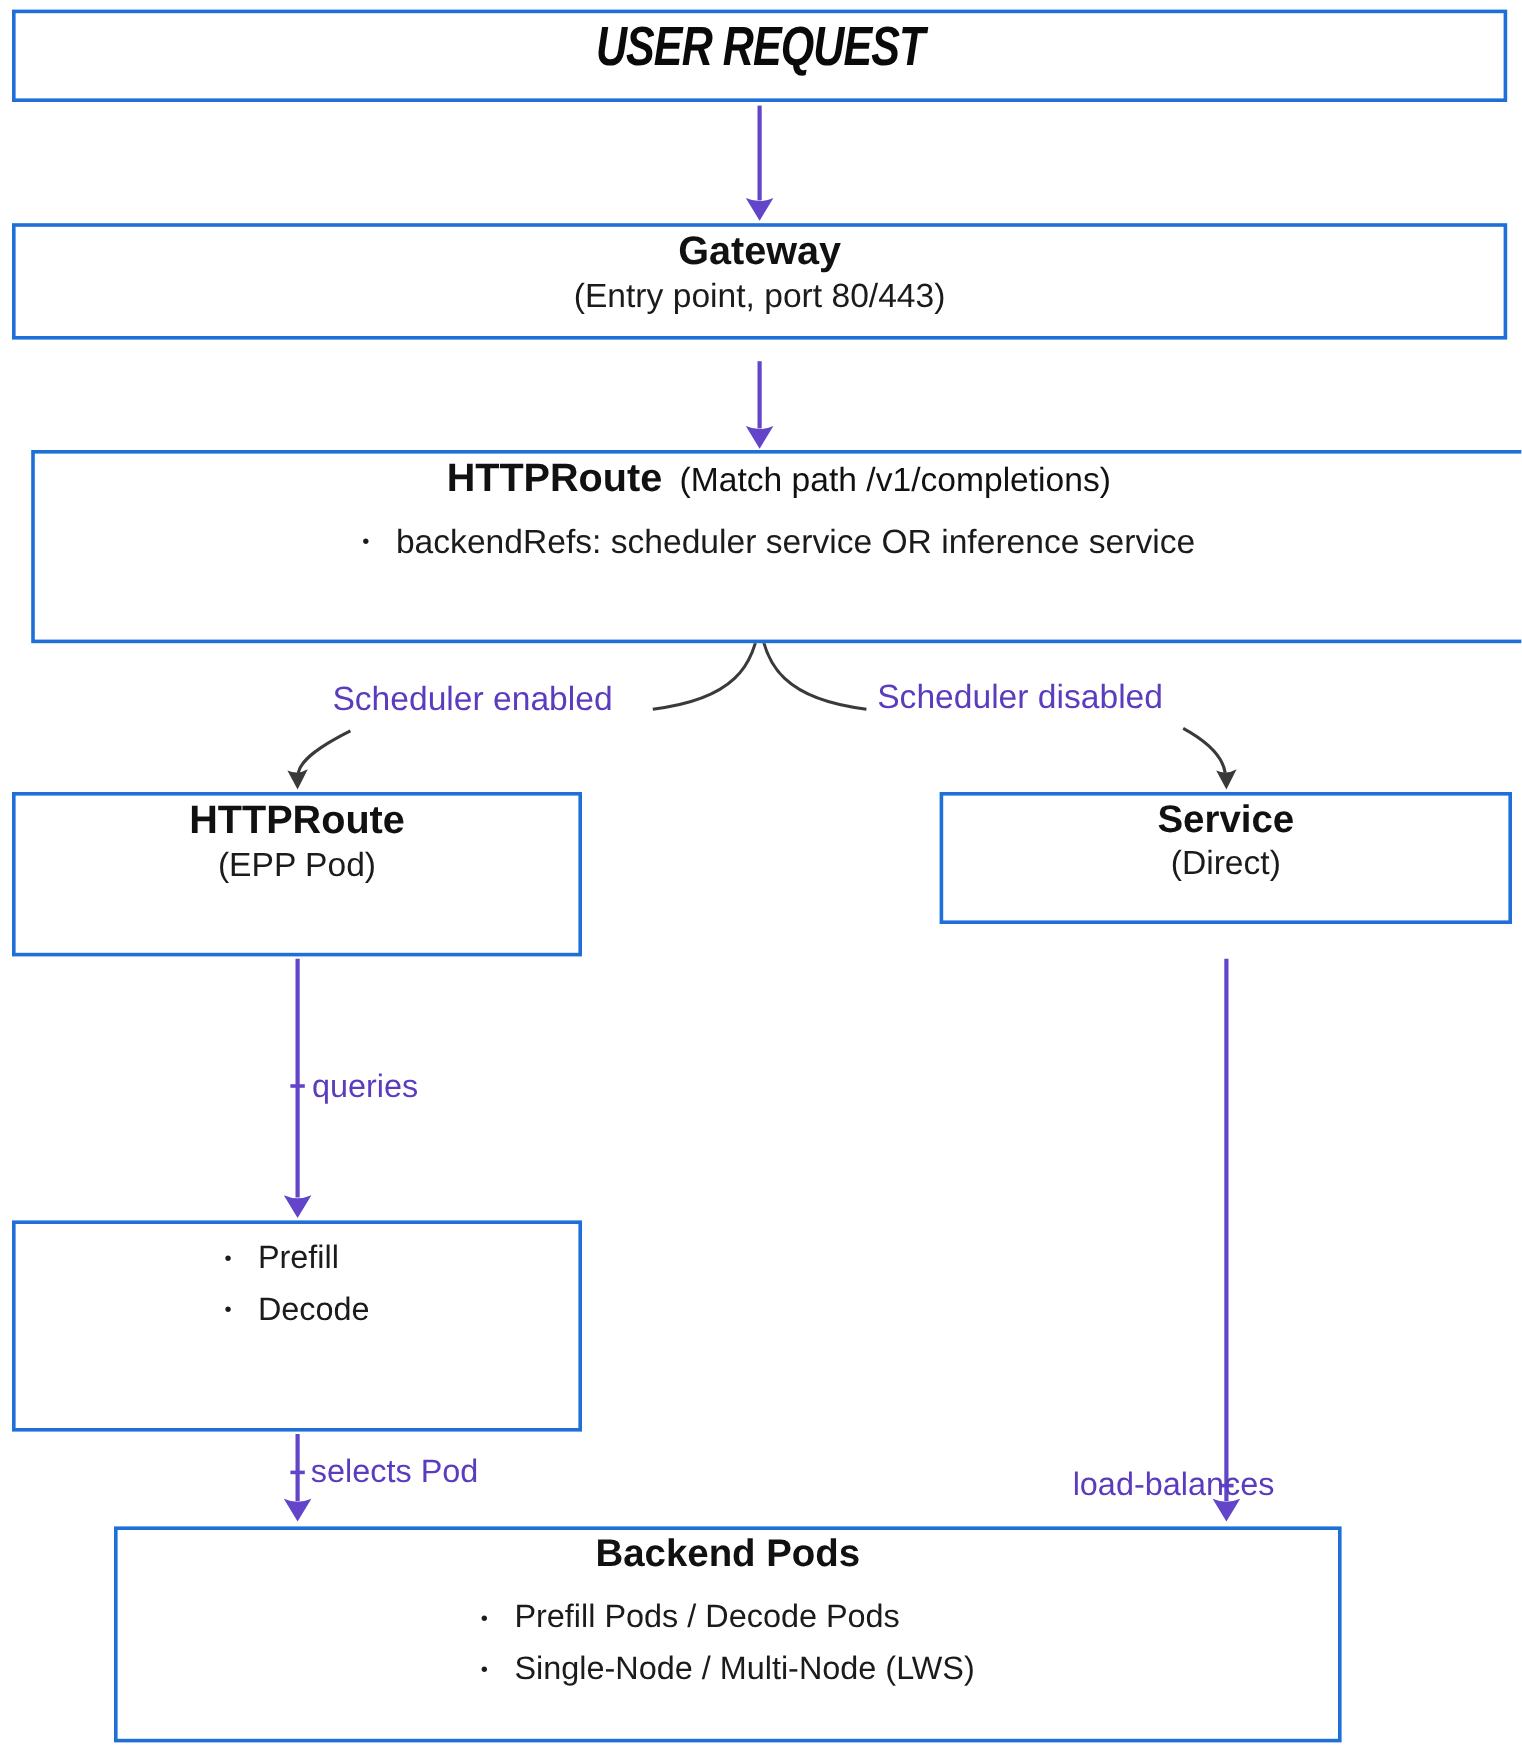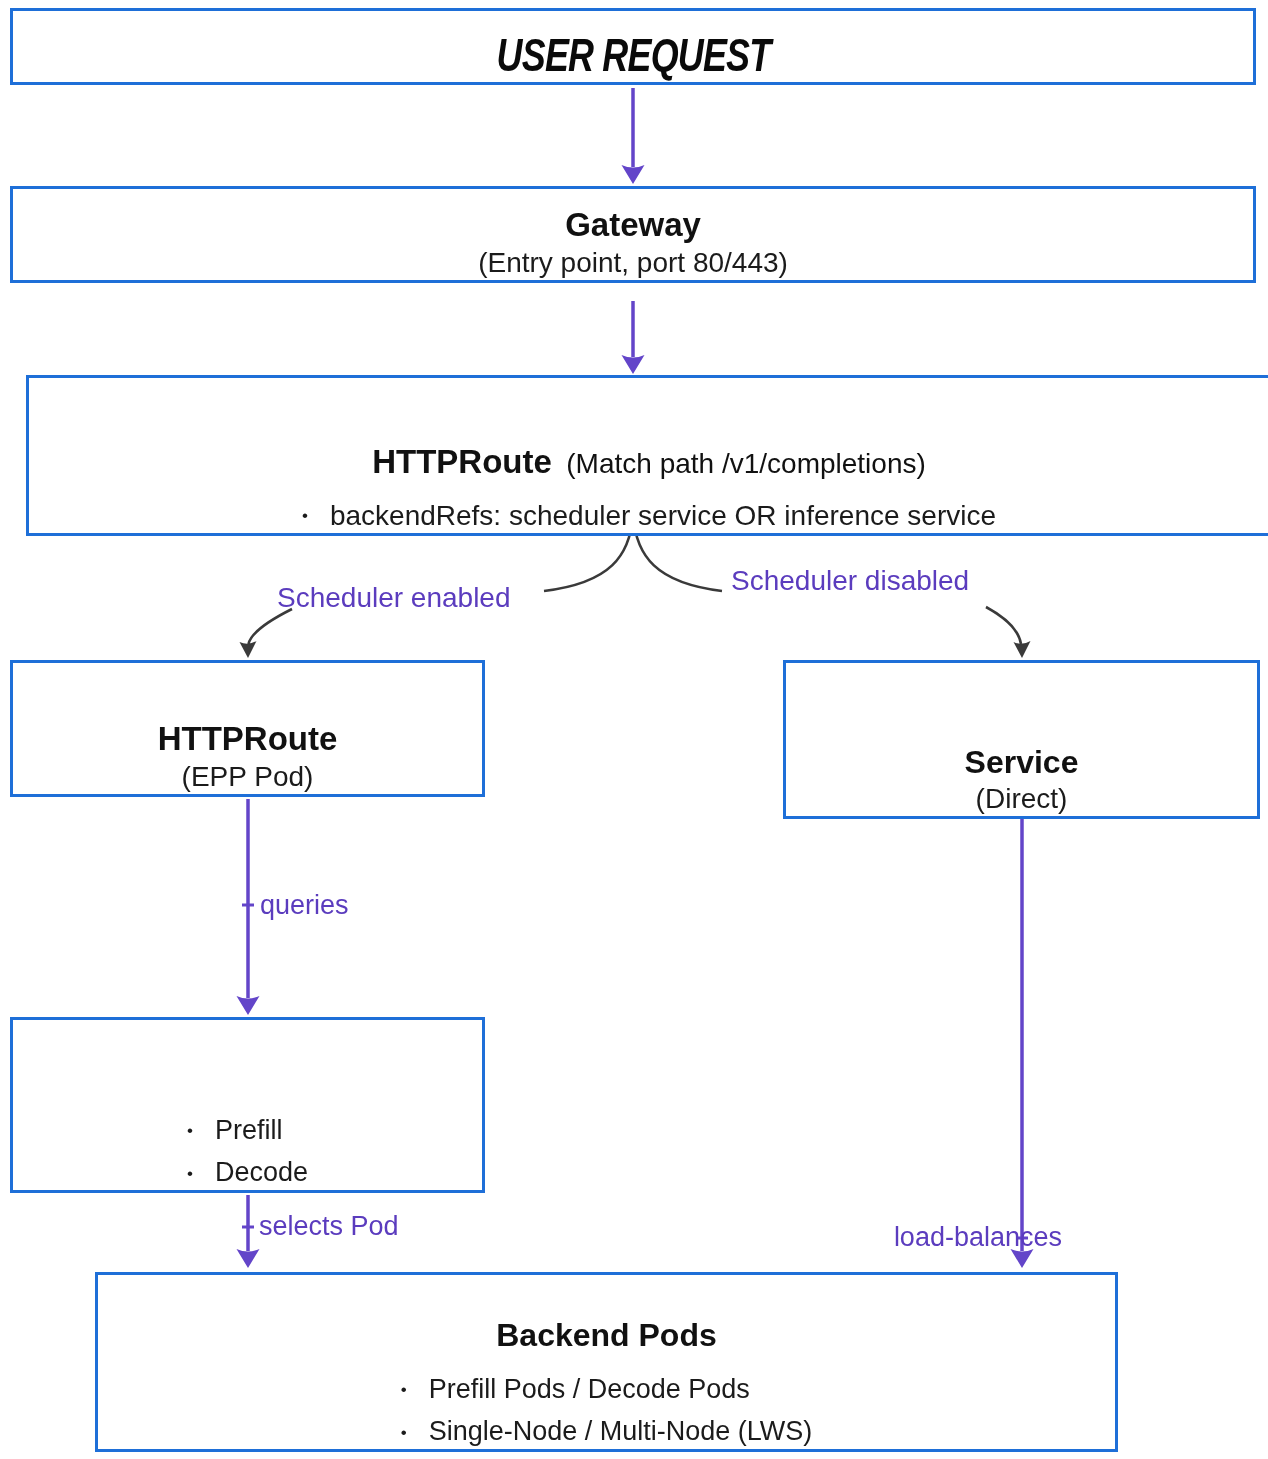--- a/index.html
+++ b/index.html
@@ -12,21 +12,21 @@
     overflow:hidden;
   }
   .box{
     position:absolute;
     box-sizing:border-box;
     border:3px solid #1e6fd8;
     background:#ffffff;
     display:flex;
     flex-direction:column;
     align-items:center;
-    justify-content:flex-end;
+    justify-content:flex-start;
     text-align:center;
   }
   .box-title{
     font-weight:bold;
     font-size:33px;
     line-height:1.2;
     color:#111111;
   }
   .box-subtitle{
     font-size:28px;
@@ -148,29 +148,29 @@
       <span class="title-suffix" style="margin-left:10px;">(Match path /v1/completions)</span>
     </div>
     <div class="bullets" style="align-items:center;margin-top:16px;">
       <div class="bullet-row" style="font-size:28px;">
         <span class="bullet-dot">•</span>
         <span>backendRefs: scheduler service OR inference service</span>
       </div>
     </div>
   </div>
 
-  <div class="edge-label branch-label" style="left:277px;top:582px;">Scheduler enabled</div>
+  <div class="edge-label branch-label" style="left:277px;top:567px;">Scheduler enabled</div>
   <div class="edge-label branch-label" style="left:731px;top:565px;">Scheduler disabled</div>
 
   <div class="box" style="left:10px;top:660px;width:475px;height:137px;">
     <div class="box-title">HTTPRoute</div>
     <div class="box-subtitle">(EPP Pod)</div>
   </div>
 
-  <div class="box" style="left:783px;top:660px;width:477px;height:159px;">
+  <div class="box" style="left:783px;top:660px;width:477px;height:110px;">
     <div class="box-title" style="font-size:32px;">Service</div>
     <div class="box-subtitle">(Direct)</div>
   </div>
 
   <div class="edge-label" style="left:260px;top:890px;">queries</div>
 
   <div class="box" style="left:10px;top:1017px;width:475px;height:176px;">
     <div class="bullets">
       <div class="bullet-row">
         <span class="bullet-dot">•</span>

